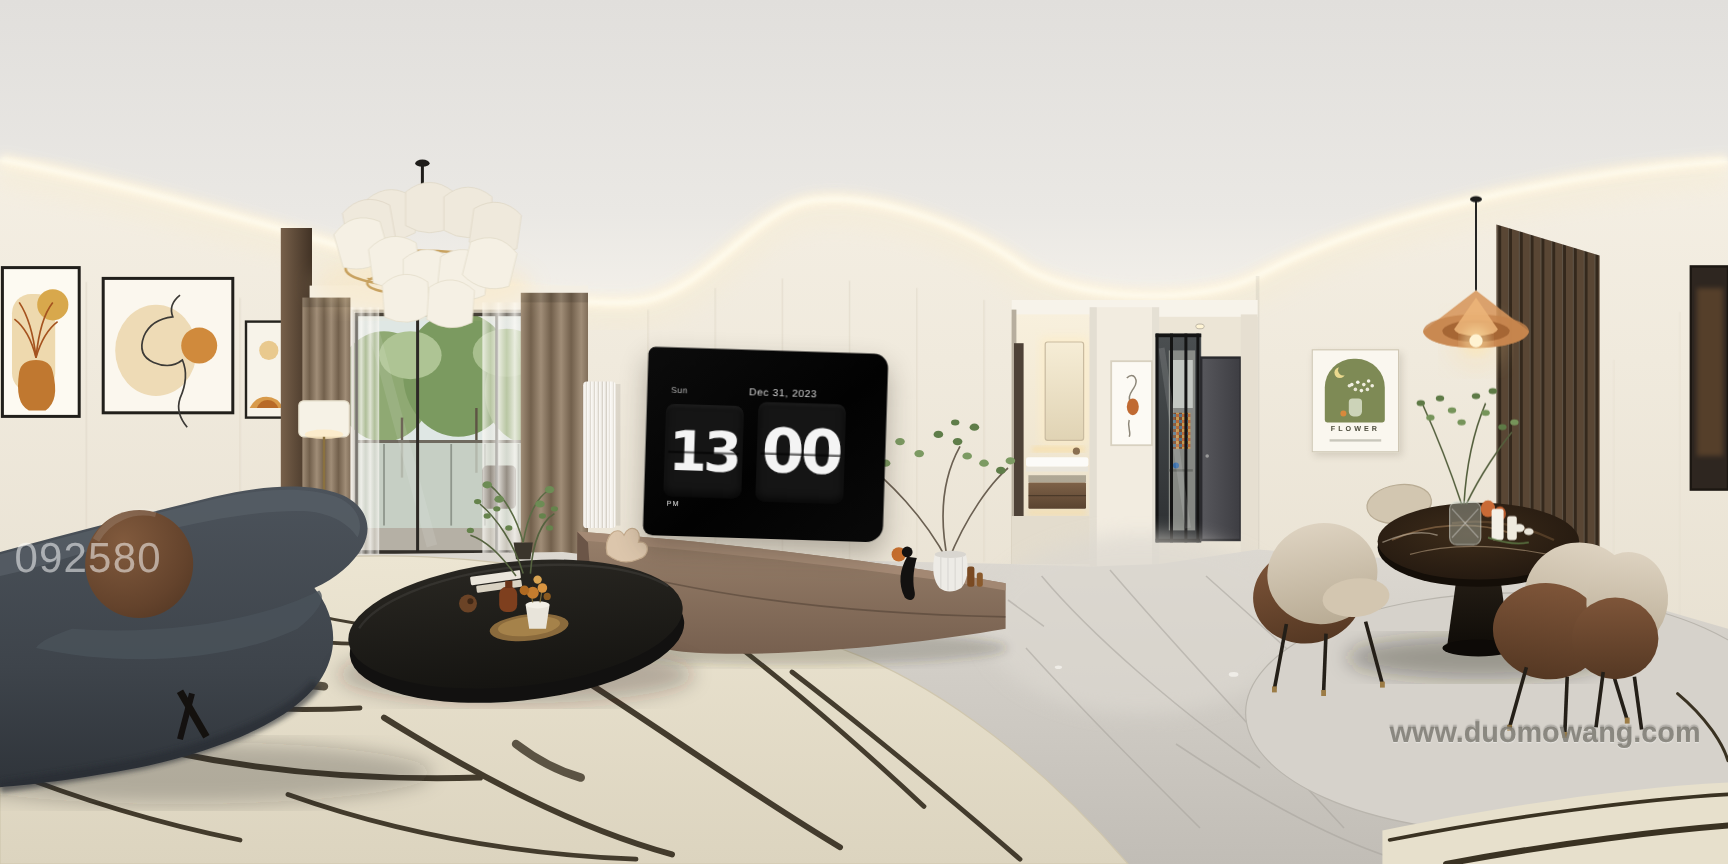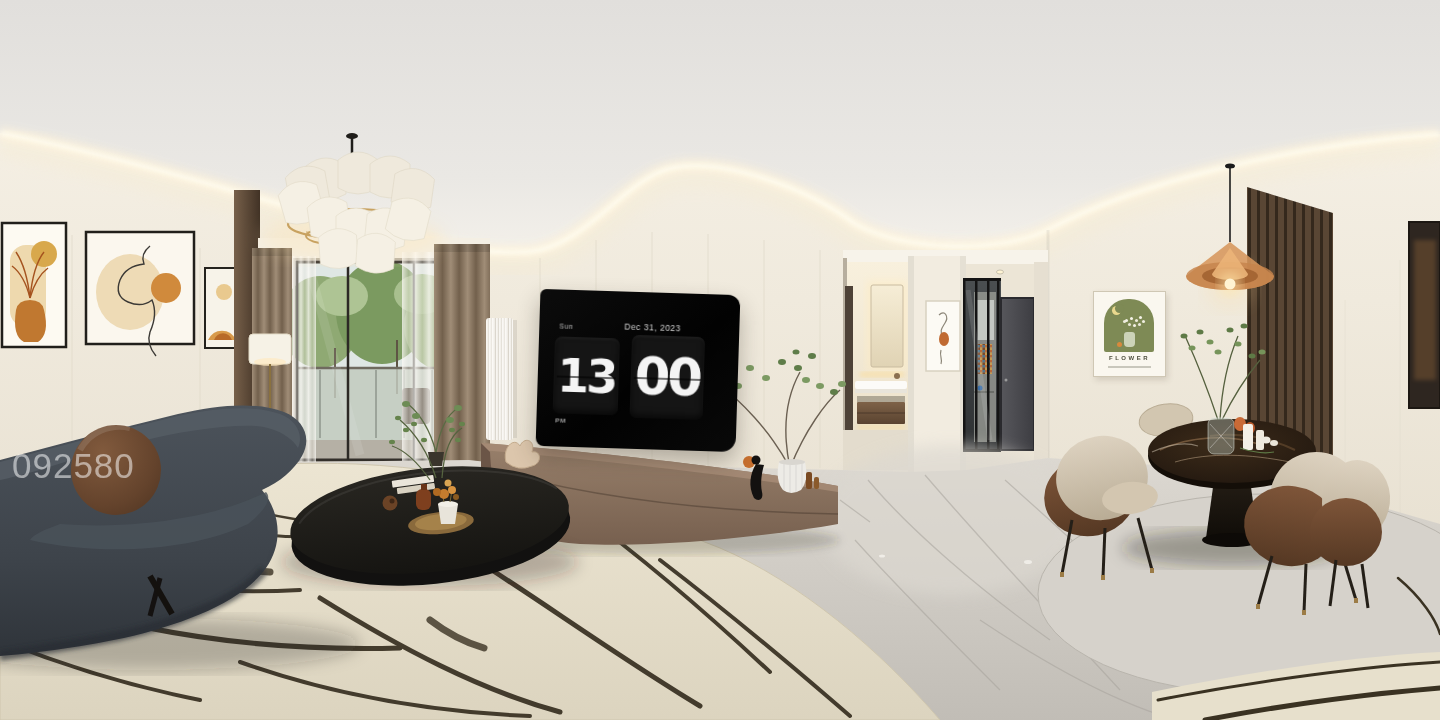--- a/index.html
+++ b/index.html
@@ -689,15 +689,16 @@
     <div class="pf-flowers"></div>
     <div class="pf-vase"></div>
     <div class="pf-fruit"></div>
   </div>
   <div class="pf-title">FLOWER</div>
   <div class="pf-cap"></div>
 </div>
 
 <div class="wm-id">092580</div>
 <div class="wm-site">
+  <div class="wm-url">www.duomowang.com</div>
 </div>
 
 </div>
 
 </body></html>

